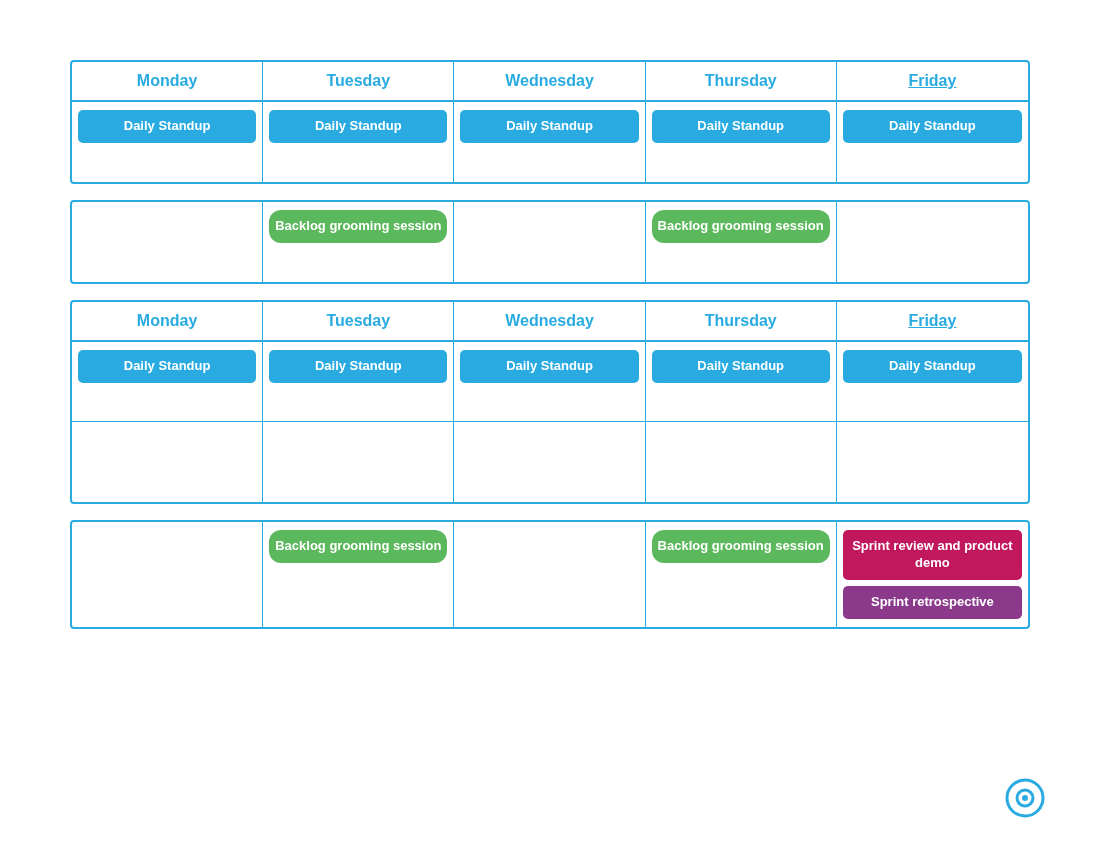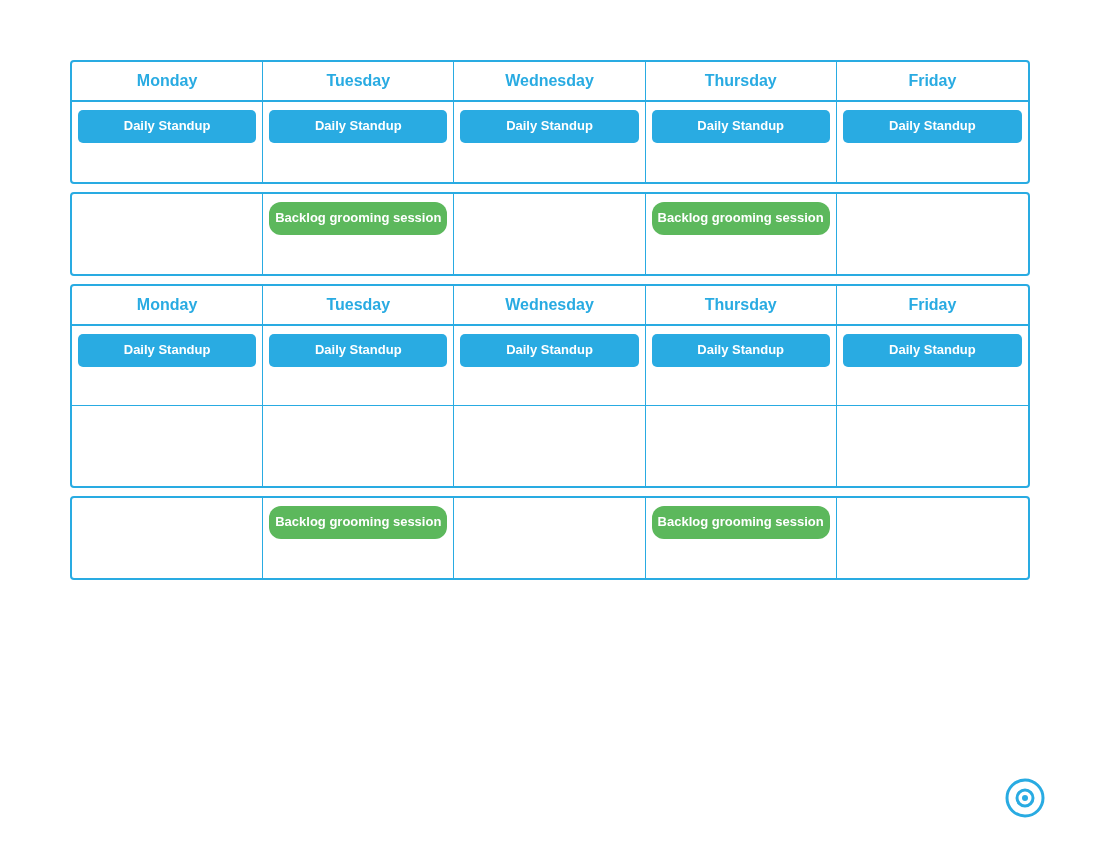--- a/index.html
+++ b/index.html
@@ -9,21 +9,21 @@
       width: 1100px;
       height: 850px;
       overflow: hidden;
       position: relative;
     }
 
     .main-container {
       padding: 60px 70px 40px 70px;
       display: flex;
       flex-direction: column;
-      gap: 8px;
+      gap: 16px;
     }
 
     .week-block {
       border: 2px solid #29abe2;
       border-radius: 4px;
       overflow: hidden;
     }
 
     .week-header {
       display: grid;
@@ -32,21 +32,21 @@
     }
 
     .day-header {
       text-align: center;
       padding: 10px 8px;
       font-weight: bold;
       font-size: 16px;
       color: #29abe2;
       border-right: 1px solid #29abe2;
     }
-    .day-header:last-child { border-right: none; }
+    .day-header:last-child { border-right: none; text-decoration: underline; }
 
     .week-row {
       display: grid;
       grid-template-columns: repeat(5, 1fr);
       min-height: 80px;
     }
 
     .day-cell {
       border-right: 1px solid #29abe2;
       border-bottom: 1px solid #29abe2;
@@ -176,20 +176,22 @@
     <div class="week-row">
       <div class="day-cell"></div>
       <div class="day-cell">
         <button class="event-btn event-backlog">Backlog grooming session</button>
       </div>
       <div class="day-cell"></div>
       <div class="day-cell">
         <button class="event-btn event-backlog">Backlog grooming session</button>
       </div>
       <div class="day-cell">
+        <button class="event-btn event-sprint-review">Sprint review and product demo</button>
+        <button class="event-btn event-retrospective">Sprint retrospective</button>
       </div>
     </div>
   </div>
 
 </div>
 
 <div class="logo-container">
   <svg class="logo-circle" viewBox="0 0 40 40" xmlns="http://www.w3.org/2000/svg">
     <circle cx="20" cy="20" r="18" fill="none" stroke="#29abe2" stroke-width="3"></circle>
     <circle cx="20" cy="20" r="8" fill="none" stroke="#29abe2" stroke-width="3"></circle>

